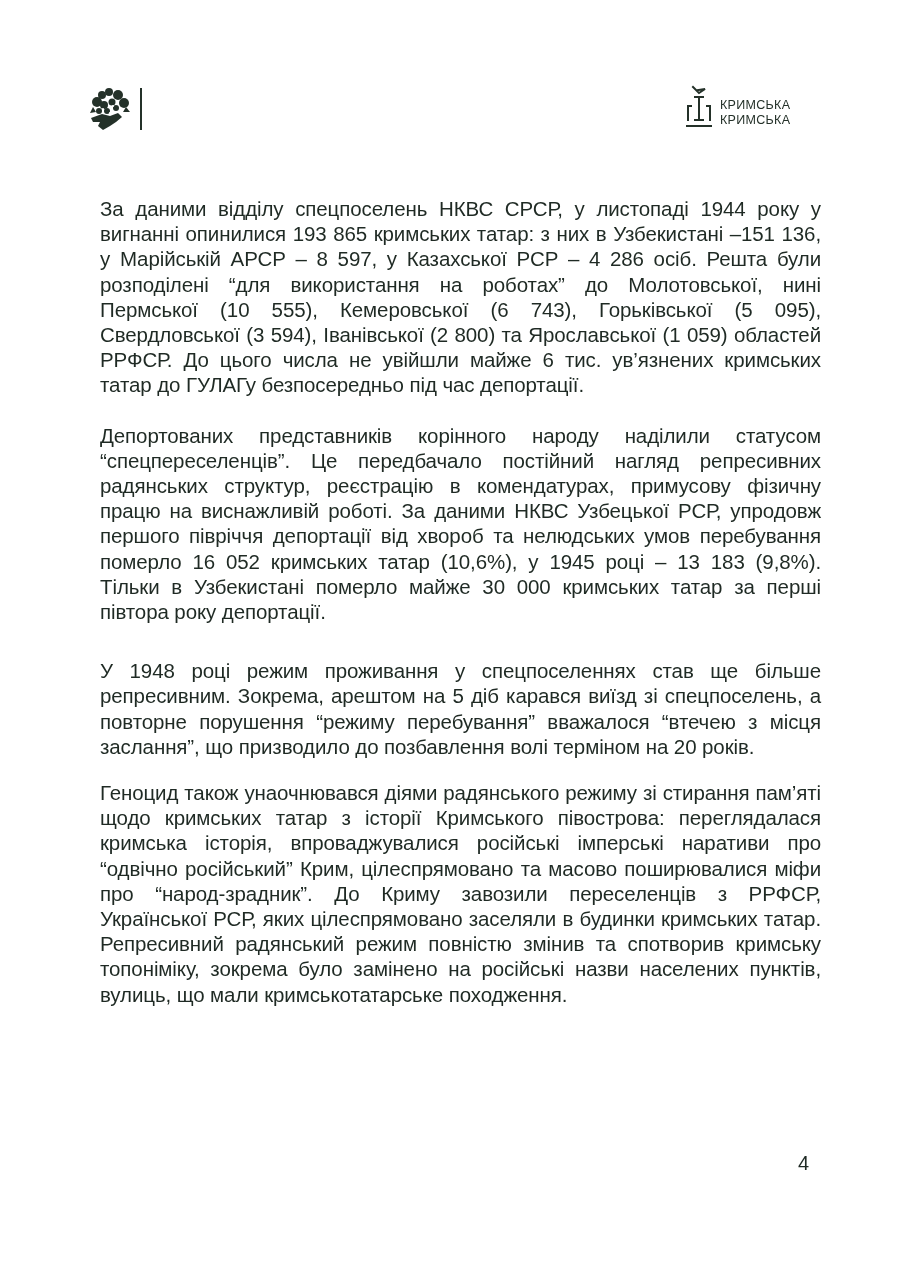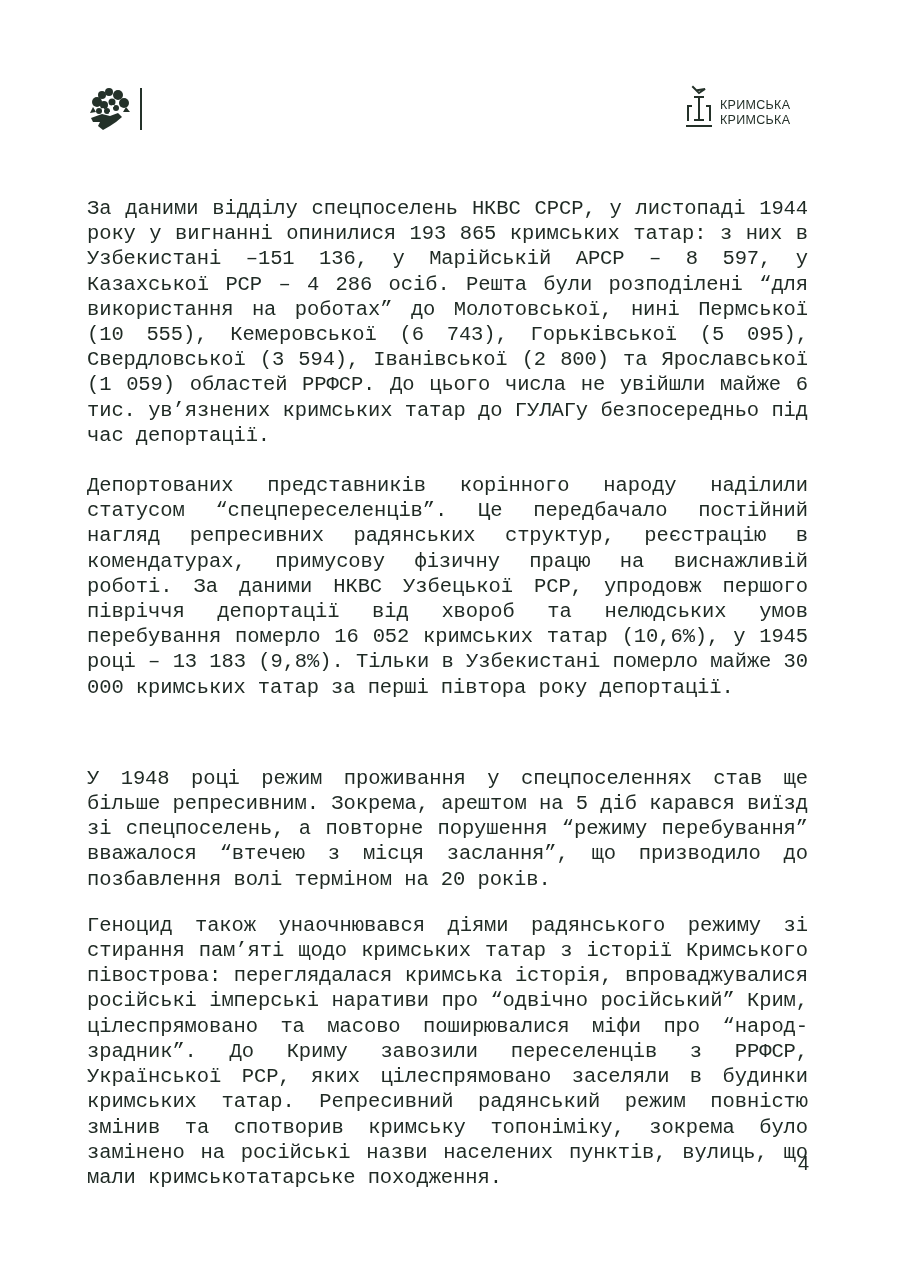--- a/index.html
+++ b/index.html
@@ -5,25 +5,25 @@
   html, body { margin: 0; padding: 0; background: #ffffff; }
   body { width: 898px; height: 1264px; position: relative; overflow: hidden;
          font-family: "Liberation Sans", sans-serif; color: #1f2a24; }
   .header-left { position: absolute; left: 88px; top: 86px; display: flex; align-items: center; }
   .emblem { width: 44px; height: 46px; margin-right: 4px; }
   .vbar { width: 1.5px; height: 42px; background: #243129; margin: 0 8px 0 4px; }
   .org-name { font-size: 12.5px; line-height: 15px; color: #243129; font-weight: 500; }
   .header-right { position: absolute; left: 684px; top: 84px; display: flex; align-items: center; }
   .platform-icon { width: 30px; height: 46px; }
   .platform-name { font-size: 12.5px; line-height: 15px; color: #243129; letter-spacing: 0.3px; margin-left: 6px; margin-top: 12px; }
-  .content { position: absolute; left: 87px; top: 196px; width: 721px; font-family: Liberation Mono, monospace; }
+  .content { position: absolute; left: 100px; top: 196px; width: 721px; }
   .para { font-size: 20.5px; line-height: 25.2px; text-align: justify; text-align-last: left;
           margin: 0; color: #1f2a24; letter-spacing: -0.1px; }
   .p1 { margin-bottom: 25px; }
-  .p2 { margin-bottom: 66px; }
+  .p2 { margin-bottom: 34px; }
   .p3 { margin-bottom: 21px; }
   .page-number { position: absolute; right: 89px; top: 1152px; font-size: 20px; color: #1f2a24; }
 </style>
 </head>
 <body>
 
 <div class="header-left">
   <svg class="emblem" viewBox="0 0 44 46">
     <g fill="#243129">
       <path d="M3 32 L14 28 L22 30 L30 27 L34 31 L28 36 L22 40 L15 44 L10 40 L12 36 L5 36 Z"></path>

